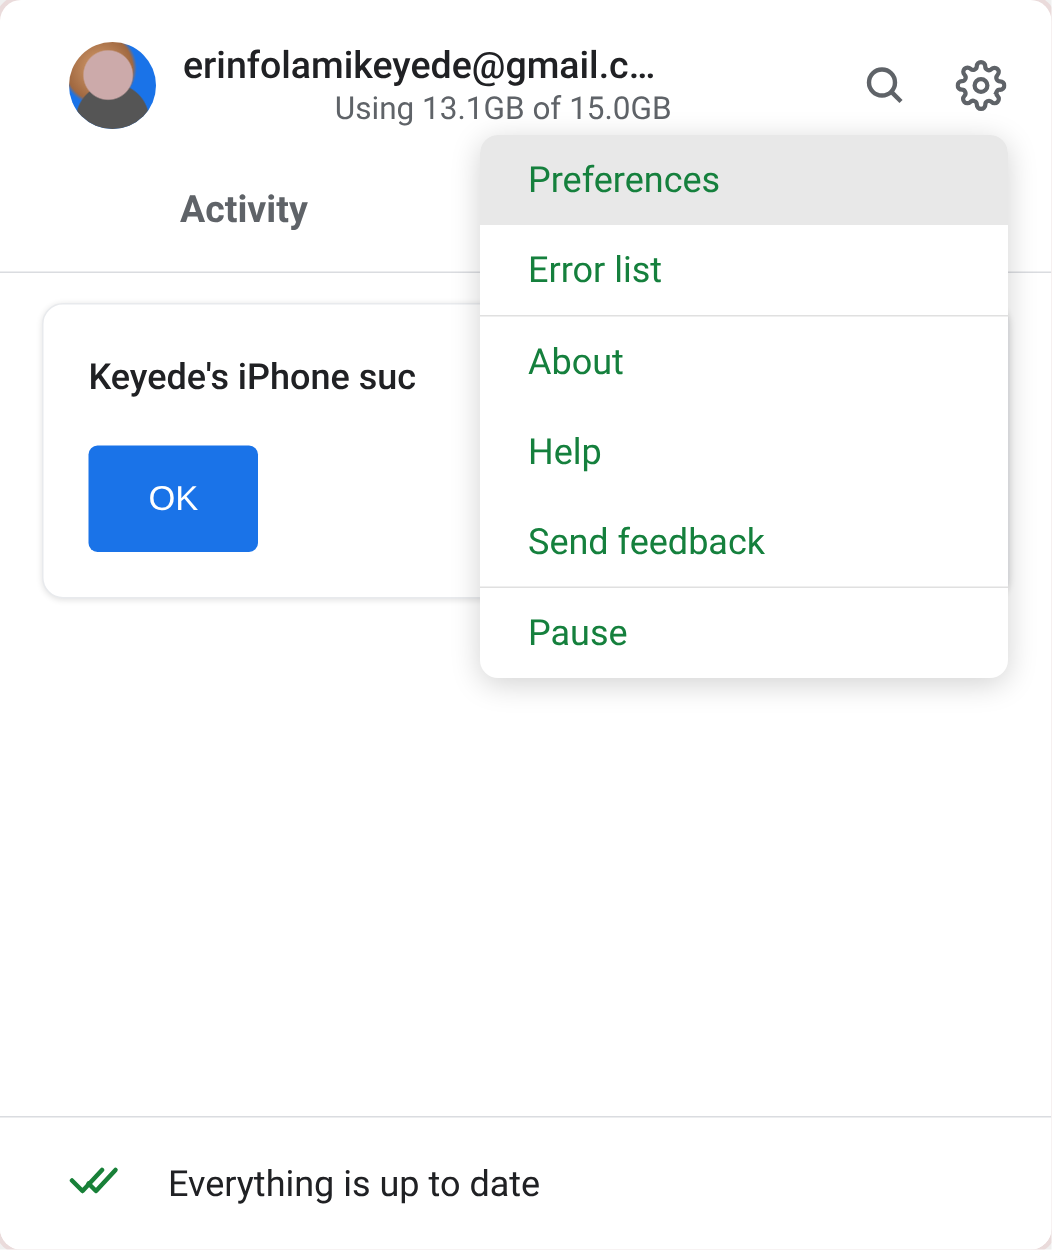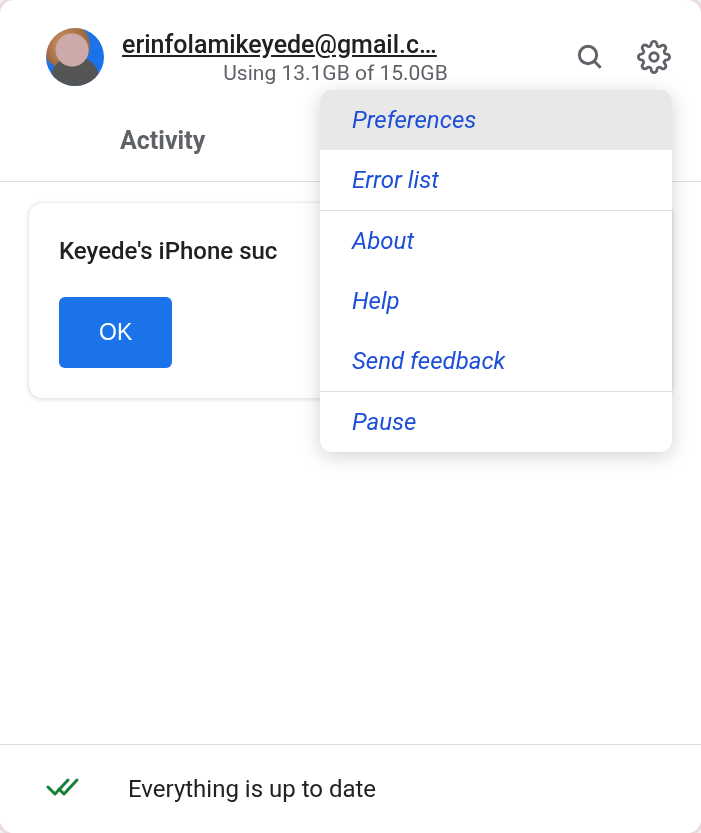--- a/index.html
+++ b/index.html
@@ -46,21 +46,20 @@
     }
     .account-info { flex: 1; min-width: 0; }
     .email {
       font-size: 25px;
       font-weight: 500;
       color: #202124;
       white-space: nowrap;
       overflow: hidden;
       text-overflow: ellipsis;
       max-width: 370px;
-      text-decoration: underline;
     }
     .storage {
       font-size: 21px;
       color: #5f6368;
       margin-top: 2px;
       text-align: center;
     }
     .header-icons {
       display: flex;
       gap: 30px;
@@ -109,42 +108,41 @@
       border-radius: 6px;
       cursor: pointer;
     }
     .footer {
       position: absolute;
       bottom: 0; left: 0; right: 0;
       border-top: 1px solid #dadce0;
       padding: 28px 30px 28px 46px;
       display: flex;
       align-items: center;
-      gap: 46px;
+      gap: 30px;
       background:#fff;
     }
     .check-icon { color: #188038; }
     .footer-text { font-size: 24px; color: #202124; }
     .menu {
       position: absolute;
       top: 90px;
       left: 320px;
       width: 352px;
       background: #fff;
       border-radius: 12px;
       box-shadow: 0 4px 20px rgba(0,0,0,0.18);
       overflow: hidden;
       z-index: 10;
     }
     .menu-item {
       padding: 16px 32px;
       font-size: 24px;
-      color: #1d4ed8;
+      color: #15803d;
       cursor: pointer;
-      font-style: italic;
     }
     .menu-item.highlight { background: #e8e8e8; }
     .menu-item.hover { background: #f1f3f4; }
     .menu-sep { height: 1px; background: #e0e0e0; }
   </style>
 </head>
 <body>
 
 <div class="window">
 

